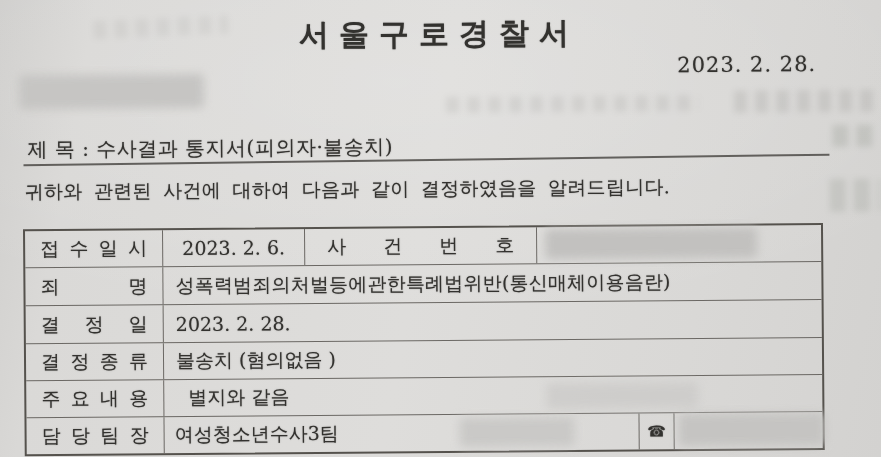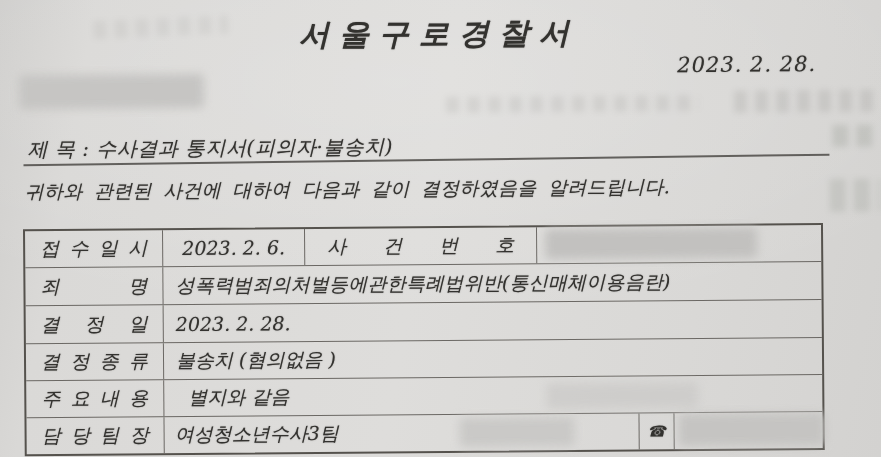--- a/index.html
+++ b/index.html
@@ -3,21 +3,20 @@
 <meta charset="utf-8">
 <style>
   html,body{margin:0;padding:0;background:#888;}
   .photo{
     position:relative;width:881px;height:457px;overflow:hidden;
     background:
       radial-gradient(120% 90% at 45% 18%, rgba(255,255,255,.16), rgba(255,255,255,0) 60%),
       linear-gradient(100deg,#cfcecc 0%,#d9d8d6 10%,#dddcda 48%,#d8d7d5 78%,#d3d2d0 100%);
     font-family:"DejaVu Serif","Liberation Serif",serif;
     color:#33322f;
-    font-style:italic;
   }
   .doc{position:absolute;inset:0;transform:rotate(-0.45deg);}
   .txt{text-shadow:0 0 1.2px rgba(51,50,47,.55);}
   
   .title{position:absolute;left:0;top:14px;width:100%;text-align:center;
     font-size:30px;font-weight:bold;letter-spacing:10px;}
   .date{position:absolute;left:663px;top:55px;width:170px;text-align:center;font-size:21px;letter-spacing:1px;}
   .subject{position:absolute;left:28px;top:133px;font-size:20px;letter-spacing:.5px;}
   .underline{position:absolute;left:24px;top:161px;width:806px;height:2px;background:#4c4a47;
     transform:rotate(-0.3deg);transform-origin:left center;opacity:.85;}

